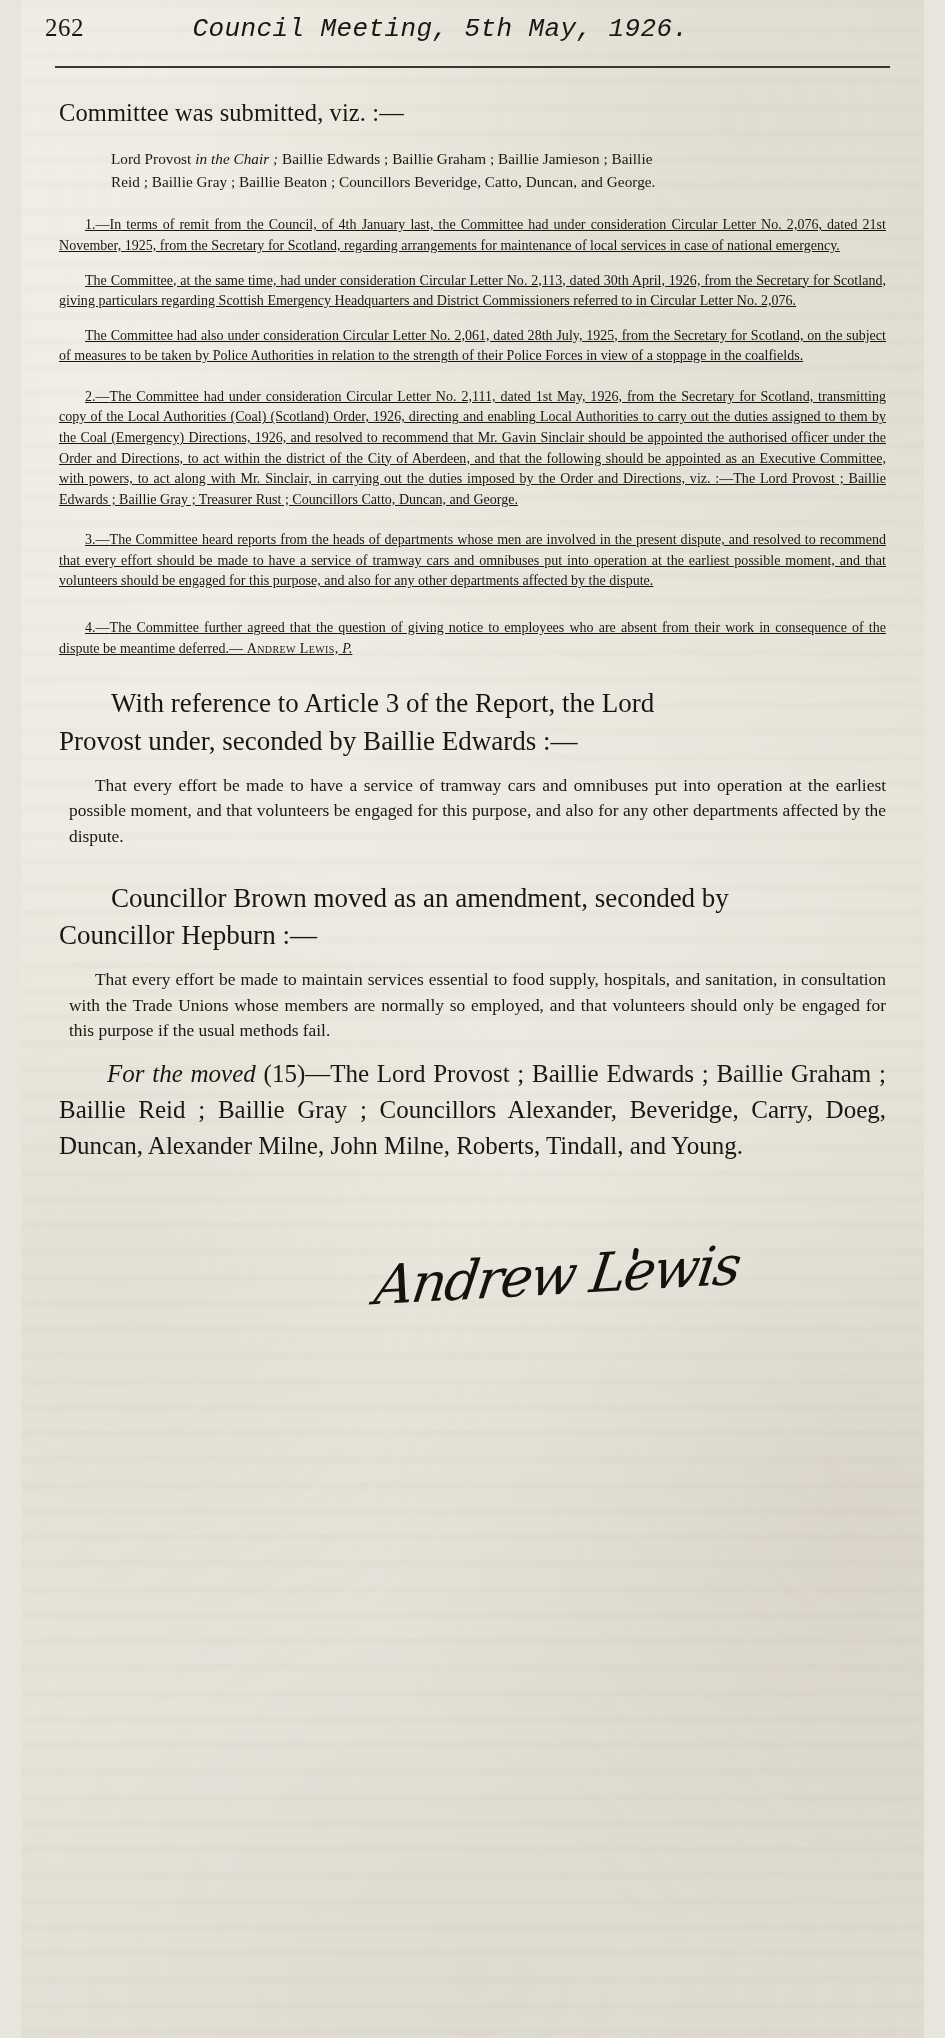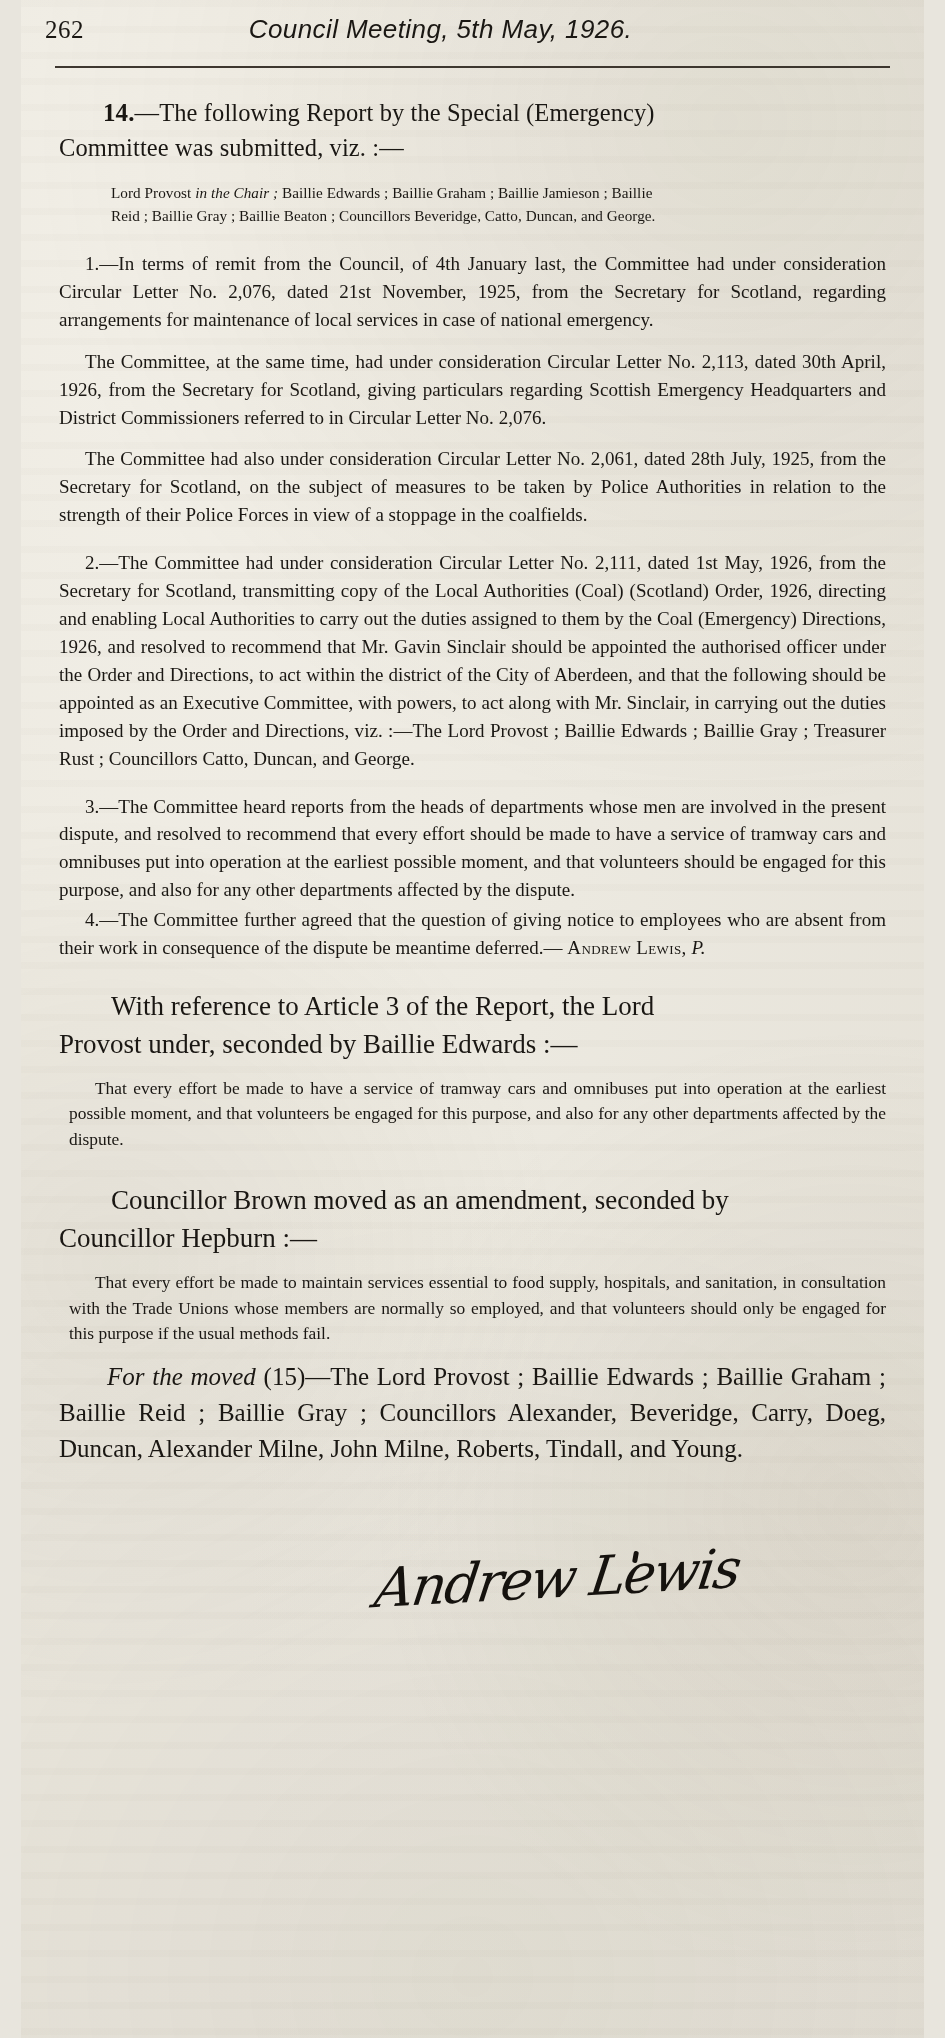--- a/index.html
+++ b/index.html
@@ -63,21 +63,21 @@
   .folio {
     font-size: 25px;
     letter-spacing: .5px;
     width: 86px;
     flex: 0 0 86px;
   }
   .runtitle {
     flex: 1;
     text-align: center;
     padding-right: 150px;
-    font-family: Liberation Sans, sans-serif;
+    font-family: Liberation Mono, monospace;
     font-style: italic;
     font-size: 26px;
     letter-spacing: .4px;
     white-space: nowrap;
   }
   .rule {
     height: 0;
     border-top: 2px solid #2a241c;
     margin: 12px 10px 0 10px;
     opacity: .9;
@@ -111,25 +111,26 @@
   .report-head .ln2,
   .report-head .ln3 { padding-left: 30px; }
   .sc {
     font-variant: small-caps;
     letter-spacing: .4px;
   }
   .it { font-style: italic; }
 
   
   .body-p {
-    font-size: 19px;
+    font-size: 14px;
     line-height: 1.47;
     text-align: justify;
     margin: 14px 14px 0 14px;
     letter-spacing: .02px;
+    text-decoration: underline;
   }
   .body-p.first { margin-top: 22px; }
   .body-p .ind { display: inline-block; width: 26px; }
 
   
   .display {
     font-size: 27px;
     line-height: 1.4;
     text-align: justify;
     text-align-last: left;
@@ -194,23 +195,20 @@
 <div class="page">
   <div class="content">
 
     <div class="runhead">
       <div class="folio">262</div>
       <div class="runtitle">Council Meeting, 5th May, 1926.</div>
     </div>
     <div class="rule"></div>
 
     <div class="headline">
-      <span class="l1">
-        <span class="num">14.</span><span>—The following Report by the Special (Emergency)</span>
-      </span>
       <span>Committee was submitted, viz. :—</span>
     </div>
 
     <div class="report-head">
       <span class="ln ln2">
         <span>Lord Provost</span>
         <span class="it">in the Chair ;</span>
         <span>Baillie Edwards ; Baillie Graham ; Baillie Jamieson ; Baillie</span>
       </span>
       <span class="ln ln3">Reid ; Baillie Gray ; Baillie Beaton ; Councillors Beveridge, Catto, Duncan, and George.</span>
@@ -229,21 +227,21 @@
     </div>
 
     <div class="body-p" style="margin-top:20px">
       <span class="ind"></span><span>2.—</span><span>The Committee had under consideration Circular Letter No. 2,111, dated 1st May, 1926, from the Secretary for Scotland, transmitting copy of the Local Authorities (Coal) (Scotland) Order, 1926, directing and enabling Local Authorities to carry out the duties assigned to them by the Coal (Emergency) Directions, 1926, and resolved to recommend that Mr. Gavin Sinclair should be appointed the authorised officer under the Order and Directions, to act within the district of the City of Aberdeen, and that the following should be appointed as an Executive Committee, with powers, to act along with Mr. Sinclair, in carrying out the duties imposed by the Order and Directions, viz. :—The Lord Provost ; Baillie Edwards ; Baillie Gray ; Treasurer Rust ; Councillors Catto, Duncan, and George.</span>
     </div>
 
     <div class="body-p" style="margin-top:20px">
       <span class="ind"></span><span>3.—</span><span>The Committee heard reports from the heads of departments whose men are involved in the present dispute, and resolved to recommend that every effort should be made to have a service of tramway cars and omnibuses put into operation at the earliest possible moment, and that volunteers should be engaged for this purpose, and also for any other departments affected by the dispute.</span>
     </div>
 
-    <div class="body-p" style="margin-top:2px">
+    <div class="body-p" style="margin-top:26px">
       <span class="ind"></span><span>4.—</span><span>The Committee further agreed that the question of giving notice to employees who are absent from their work in consequence of the dispute be meantime deferred.—</span>
       <span class="sc">Andrew Lewis,</span>
       <span class="it">P.</span>
     </div>
 
     <div class="display">
       <span class="l1">With reference to Article 3 of the Report, the Lord</span>
       <span>Provost under, seconded by Baillie Edwards :—</span>
     </div>
     <div class="quote-p">

